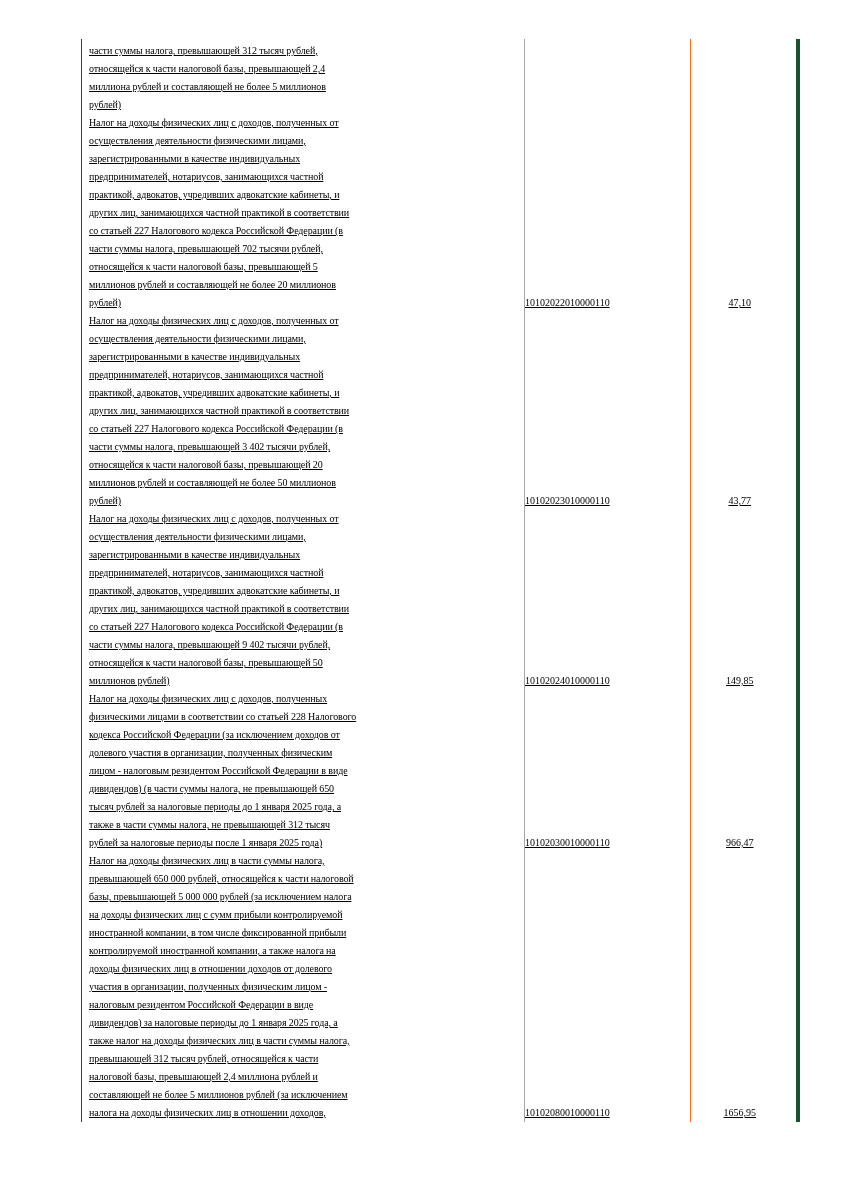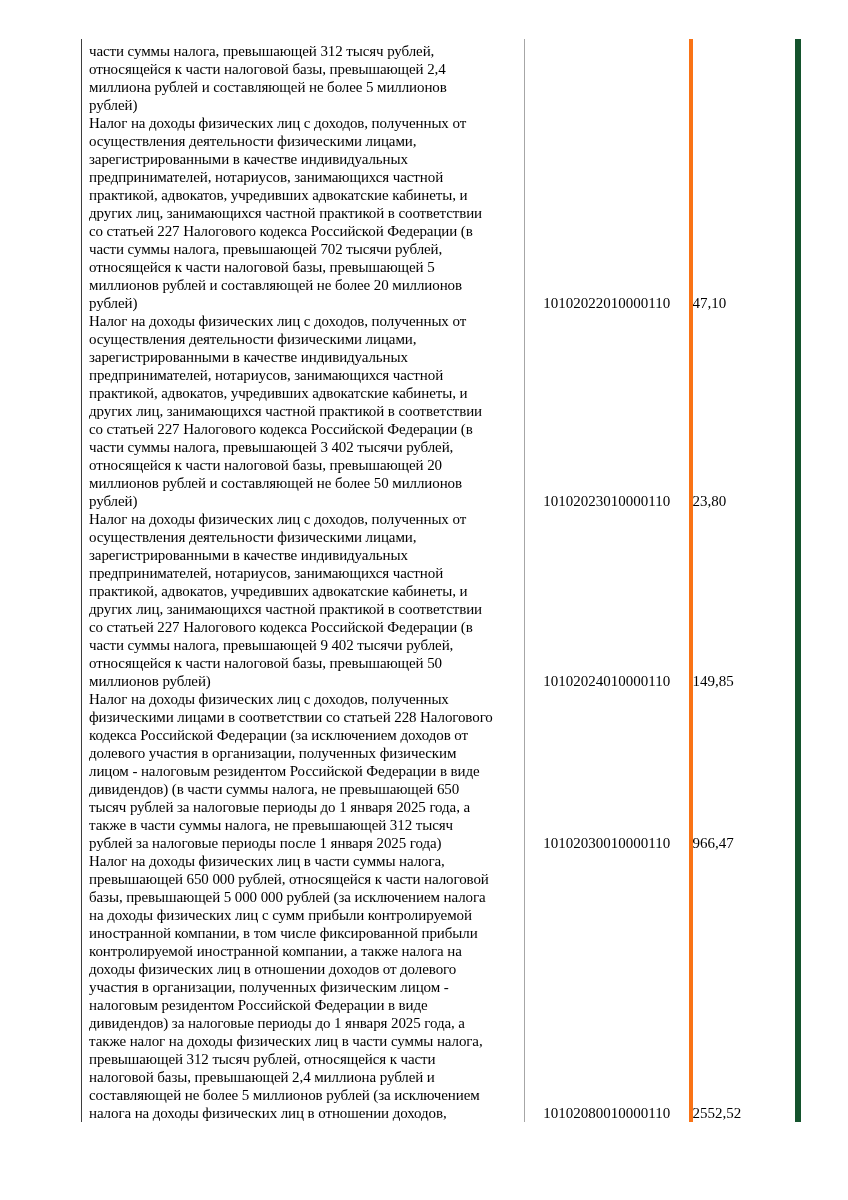--- a/index.html
+++ b/index.html
@@ -22,44 +22,44 @@
     left: 81px;
     top: 39px;
     width: 716px;
     border-collapse: collapse;
     table-layout: fixed;
   }
   col.c-desc { width: 443px; }
   col.c-code { width: 166px; }
   col.c-amt  { width: 107px; }
   td {
-    font-size: 15px;
+    font-size: 10px;
     line-height: 18px;
     padding: 0;
     vertical-align: bottom;
     overflow: hidden;
+    text-decoration: underline;
   }
   td.desc {
     vertical-align: top;
     text-align: left;
     padding-left: 7px;
     white-space: pre-line;
     letter-spacing: -0.1px;
     border-left: 1px solid #3d3d3d;
     border-right: 1px solid #a6a6a6;
   }
   tr.r0 td.desc { padding-top: 3px; }
   td.code {
-    text-align: center;
-    border-right: 4px solid #f97316;
+    border-right: 1px solid #f97316;
   }
   td.amount {
-    text-align: left;
+    text-align: center;
     padding-right: 7px;
-    border-right: 6px solid #14532d;
+    border-right: 4px solid #14532d;
   }
 </style>
 </head>
 <body>
 
 <div class="page">
   <table class="doc-table">
     <colgroup>
       <col class="c-desc">
       <col class="c-code">
@@ -95,21 +95,21 @@
 зарегистрированными в качестве индивидуальных
 предпринимателей, нотариусов, занимающихся частной
 практикой, адвокатов, учредивших адвокатские кабинеты, и
 других лиц, занимающихся частной практикой в соответствии
 со статьей 227 Налогового кодекса Российской Федерации (в
 части суммы налога, превышающей 3 402 тысячи рублей,
 относящейся к части налоговой базы, превышающей 20
 миллионов рублей и составляющей не более 50 миллионов
 рублей)</td>
         <td class="code">10102023010000110</td>
-        <td class="amount">23,80</td>
+        <td class="amount">43,77</td>
       </tr>
       <tr>
         <td class="desc">Налог на доходы физических лиц с доходов, полученных от
 осуществления деятельности физическими лицами,
 зарегистрированными в качестве индивидуальных
 предпринимателей, нотариусов, занимающихся частной
 практикой, адвокатов, учредивших адвокатские кабинеты, и
 других лиц, занимающихся частной практикой в соответствии
 со статьей 227 Налогового кодекса Российской Федерации (в
 части суммы налога, превышающей 9 402 тысячи рублей,
@@ -141,17 +141,17 @@
 доходы физических лиц в отношении доходов от долевого
 участия в организации, полученных физическим лицом -
 налоговым резидентом Российской Федерации в виде
 дивидендов) за налоговые периоды до 1 января 2025 года, а
 также налог на доходы физических лиц в части суммы налога,
 превышающей 312 тысяч рублей, относящейся к части
 налоговой базы, превышающей 2,4 миллиона рублей и
 составляющей не более 5 миллионов рублей (за исключением
 налога на доходы физических лиц в отношении доходов,</td>
         <td class="code">10102080010000110</td>
-        <td class="amount">2552,52</td>
+        <td class="amount">1656,95</td>
       </tr>
     </tbody>
   </table>
 </div>
 
 </body></html>

